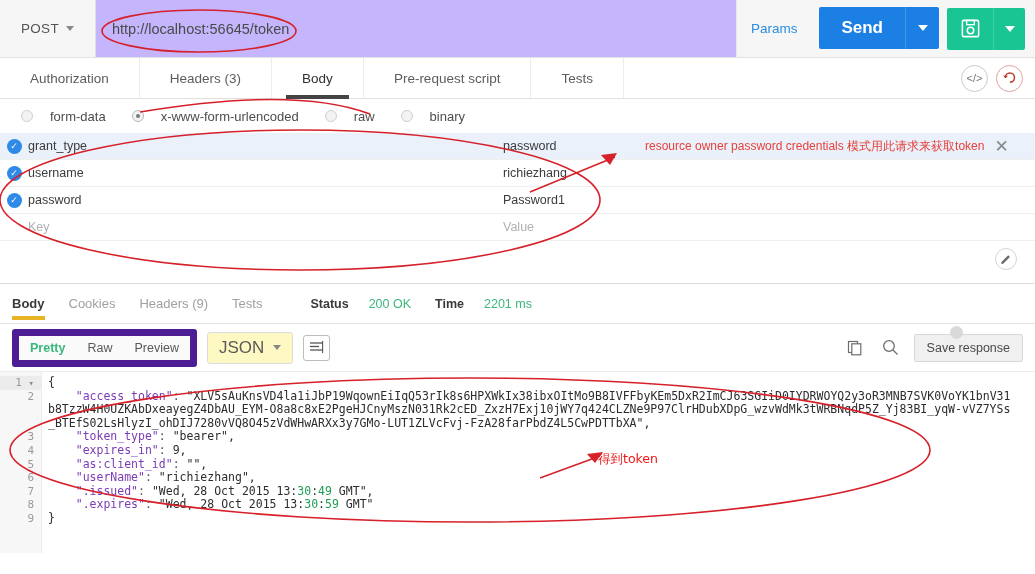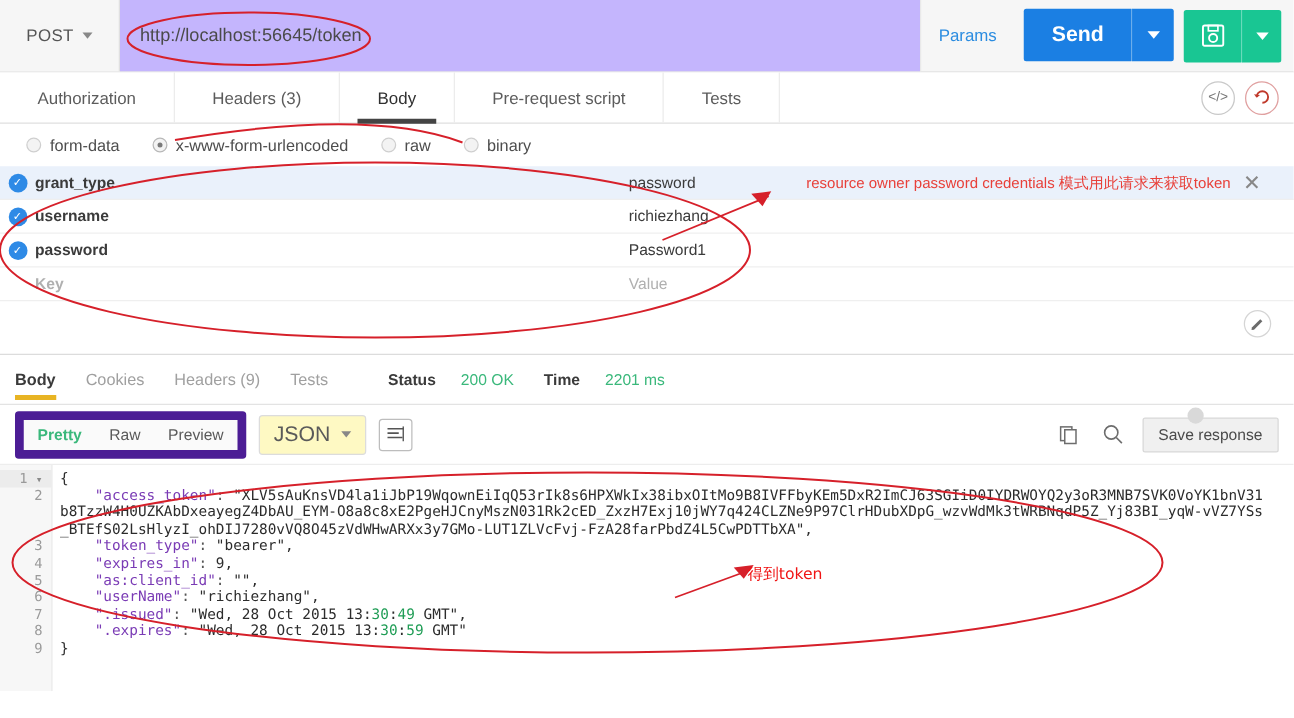--- a/index.html
+++ b/index.html
@@ -99,21 +99,21 @@
     border:1px solid #c9c9c9; display:flex;align-items:center;justify-content:center;
     font-size:11px; color:#777; cursor:pointer;
   }
   .circ-icon.red { border-color:#e0a0a0; color:#c0392b; }
 
   
   .bodytype {
     height:34px; display:flex; align-items:center; gap:4px; padding:0 10px;
     background:#fff;
   }
-  .radio-opt { display:flex;align-items:center;gap:7px; padding:0 11px; cursor:pointer; font-size:13px; color:#4d4d4d;}
+  .radio-opt { display:flex;align-items:center;gap:17px; padding:0 11px; cursor:pointer; font-size:13px; color:#4d4d4d;}
   .radio {
     width:12px;height:12px;border-radius:50%;
     border:1px solid #cfcfcf; background:#f3f3f3; position:relative;
   }
   .radio.sel { border-color:#b8b8b8; }
   .radio.sel:after {
     content:""; position:absolute; left:3px; top:3px; width:4px;height:4px;border-radius:50%;
     background:#7a7a7a;
   }
 
@@ -125,21 +125,21 @@
   }
   .kvrow.hl { background:#eaf1fb; }
   .kv-check {
     width:28px; display:flex; align-items:center; justify-content:center;
   }
   .chk {
     width:15px;height:15px;border-radius:50%;
     background:#2e8ae6; color:#fff; font-size:9px;
     display:flex;align-items:center;justify-content:center; cursor:pointer;
   }
-  .kv-key { width:475px; font-size:12.5px; color:#3b3b3b;font-weight:bold; }
+  .kv-key { width:475px; font-size:12.5px; color:#3b3b3b; }
   .kv-val { flex:1; font-size:12.5px; color:#3b3b3b; }
   .kv-placeholder { color:#b0b0b0; }
   .kv-note {
     position:absolute; left:645px; top:0; height:27px;
     display:flex; align-items:center; gap:10px;
   }
   .note-txt { color:#e8403a; font-size:12px; }
   .note-x { color:#888; font-size:17px; cursor:pointer; line-height:1; }
   .kv-pencil-row { height:36px; display:flex; align-items:center; justify-content:flex-end; padding-right:18px; }
   .pencil {

